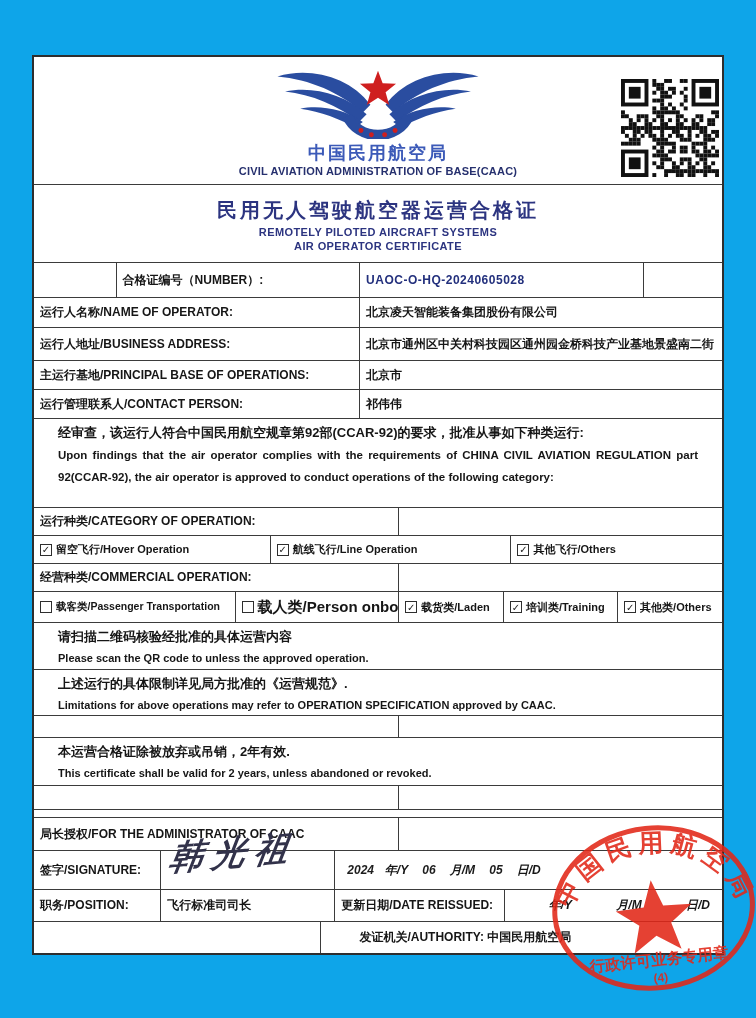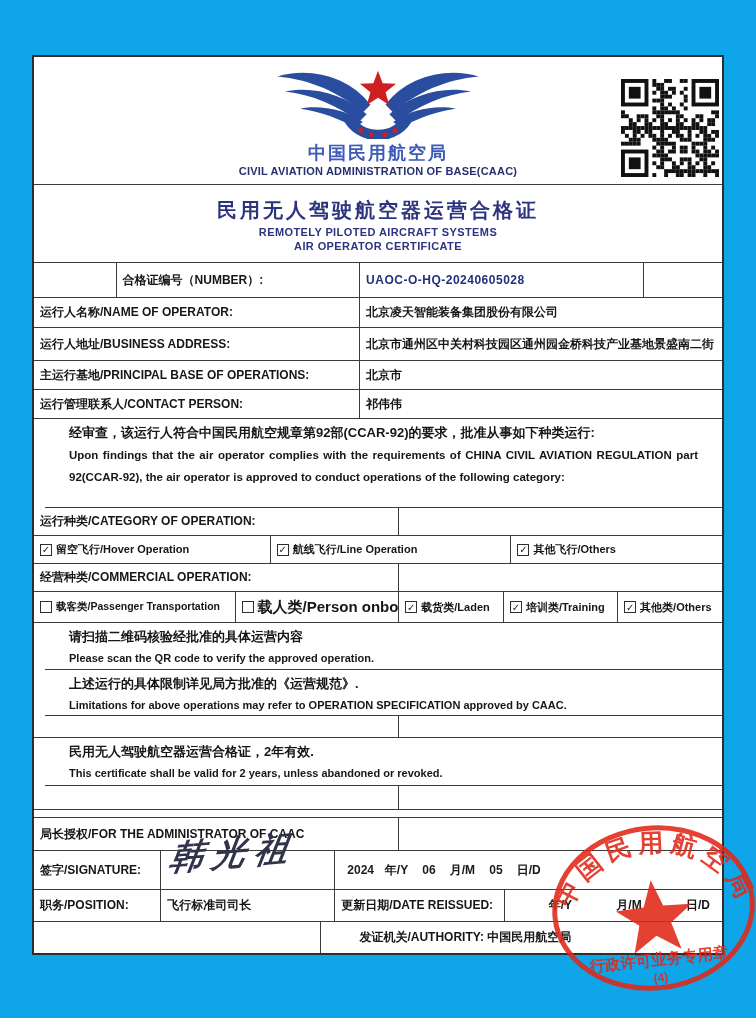--- a/index.html
+++ b/index.html
@@ -23,34 +23,34 @@
   .qr-box { position:absolute; right:3px; top:22px; width:98px; height:98px; background:#fff; }
 
   
   .title-sec { height:78px; border-bottom:1.6px solid #3b3b3b; text-align:center; padding-top:12px; }
   .title-cn { font-size:20px; font-weight:700; color:#2c3480; letter-spacing:3px; }
   .title-en { font-size:11px; font-weight:700; color:#2c3480; letter-spacing:0.4px; margin-top:2px; }
 
   
   .h35{height:35px}.h33{height:33px}.h30{height:30px}.h29{height:29px}.h28{height:28px}
   .h31{height:31px}.h39{height:39px}.h32{height:32px}.h22{height:22px}.h24{height:24px}.h8{height:8px}
-  .para { display:block; padding:5px 24px; border-bottom:1.6px solid #3b3b3b;margin-left:11px; }
+  .para { display:block; padding:5px 24px; border-bottom:1.6px solid #3b3b3b; }
   .para .cn { font-size:13px; font-weight:600; margin-bottom:3px; }
   .para .en { font-size:11.5px; font-weight:600; text-align:justify; line-height:1.9; }
   .note .cn { font-size:13px; font-weight:600; margin-bottom:2px; }
   .note .en { font-size:11px; font-weight:600; }
 
   .chk { display:inline-flex; width:12px; height:12px; border:1.6px solid #2e2e2e; margin-right:4px;
          align-items:center; justify-content:center; font-size:10px; font-weight:700; color:#222; flex:none; }
   .chk-label { font-size:11px; font-weight:700; }
 
   .val { font-weight:700; }
   .num-val { color:#23307d; font-weight:700; letter-spacing:0.5px; }
 
-  .date-cell { display:flex; align-items:center; justify-content:space-between; padding:0 12px; font-size:12px; font-weight:700; }
+  .date-cell { display:flex; align-items:center; justify-content:space-between; padding:0 12px; font-size:12px; font-weight:700;font-style:italic; }
   .date-cell .n { min-width:20px; text-align:center; color:#1d1d1d; }
 
   
   .signature-hand { position:absolute; left:168px; top:828px; width:180px; height:60px;
       font-size:34px; font-weight:600; color:#32324a; transform:rotate(-5deg) skewX(-14deg);
       letter-spacing:9px; font-style:italic; z-index:5; pointer-events:none; }
 
   
   .stamp { position:absolute; left:549px; top:822px; width:210px; height:180px; z-index:6;
            transform:rotate(-6deg); opacity:0.88; pointer-events:none; }
@@ -410,35 +410,35 @@
         <span class="chk-label">培训类/Training</span>
       </div>
       <div class="cell" style="width:15.1%">
         <span class="chk">✓</span>
         <span class="chk-label">其他类/Others</span>
       </div>
     </div>
 
     <div class="para note" style="height:47px">
       <div class="cn">请扫描二维码核验经批准的具体运营内容</div>
-      <div class="en">Please scan the QR code to verify the approved operation.</div>
+      <div class="en">Please scan the QR code to unless the approved operation.</div>
     </div>
 
     <div class="para note" style="height:46px">
       <div class="cn">上述运行的具体限制详见局方批准的《运营规范》.</div>
       <div class="en">Limitations for above operations may refer to OPERATION SPECIFICATION approved by CAAC.</div>
     </div>
 
     <div class="row h22">
       <div class="cell" style="width:53%"></div>
       <div class="cell" style="width:47%"></div>
     </div>
 
     <div class="para note" style="height:48px">
-      <div class="cn">民用无人驾驶航空器运营合格证，2年有效.</div>
+      <div class="cn">本运营合格证除被放弃或吊销，2年有效.</div>
       <div class="en">This certificate shall be valid for 2 years, unless abandoned or revoked.</div>
     </div>
 
     <div class="row h24">
       <div class="cell" style="width:53%"></div>
       <div class="cell" style="width:47%"></div>
     </div>
 
     <div class="spacer-row h8"></div>
 

